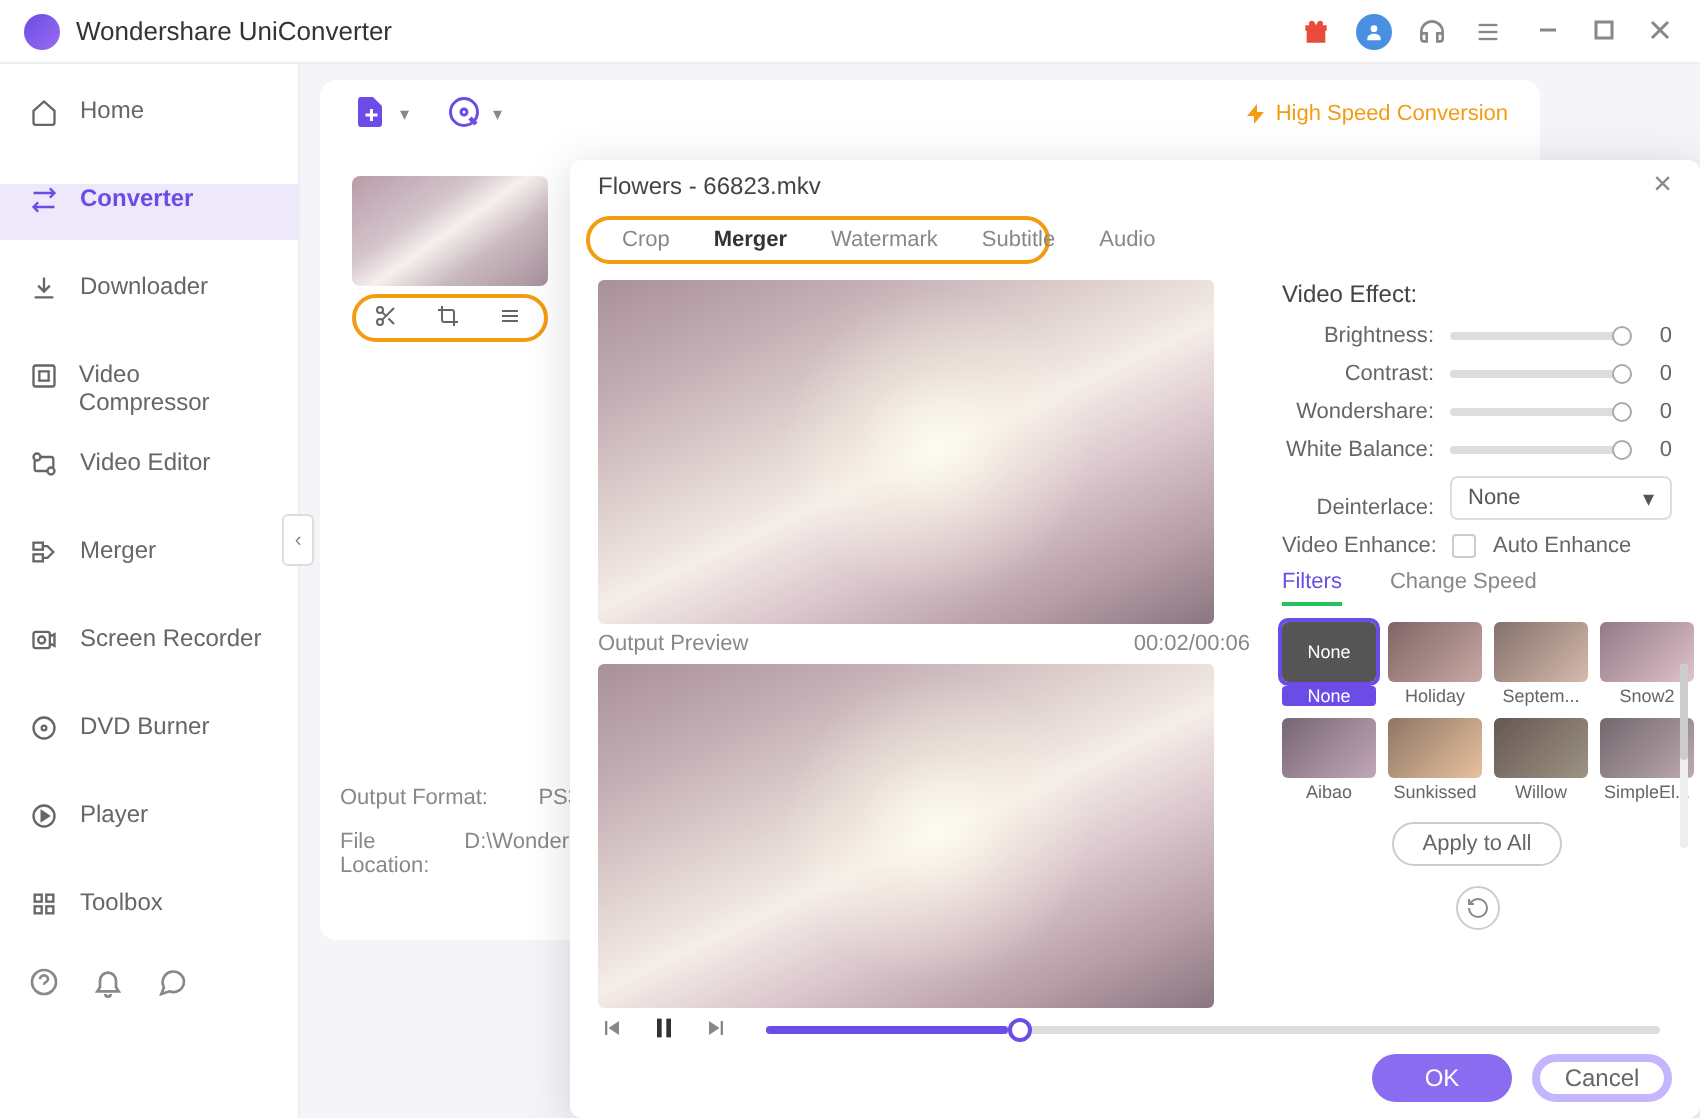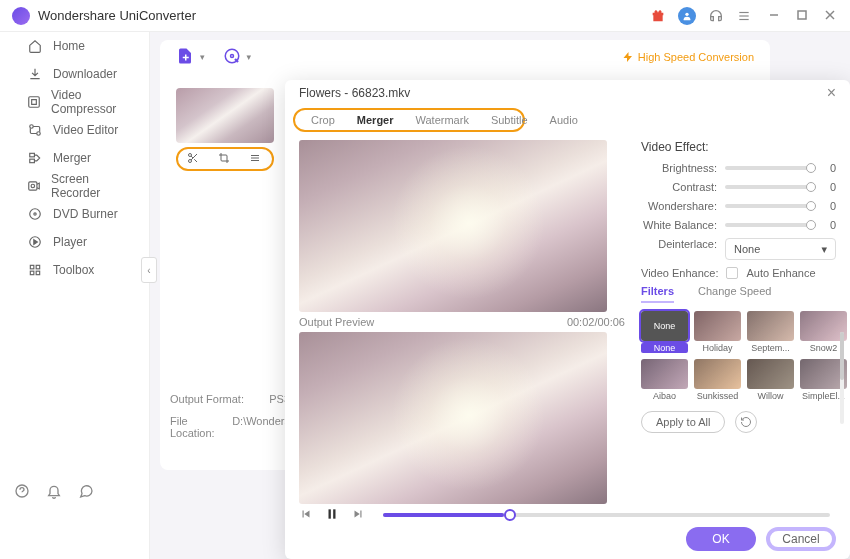--- a/index.html
+++ b/index.html
@@ -11,21 +11,21 @@
 .apptitle { font-size: 13px; color: #333; flex: 1; }
 .titlebar-icons { display: flex; gap: 12px; align-items: center; }
 .tb-icon { width: 16px; height: 16px; display: flex; align-items: center; justify-content: center; cursor: pointer; color: #888; }
 .gift-icon svg { fill: #e74c3c; }
 .user-icon { width: 18px; height: 18px; background: #4a90e2; border-radius: 50%; display: flex; align-items: center; justify-content: center; color: #fff; font-size: 10px; }
 .win-controls { display: flex; gap: 14px; margin-left: 16px; }
 .win-btn { width: 14px; height: 14px; cursor: pointer; color: #888; }
 
 
 .sidebar { position: absolute; top: 32px; left: 0; width: 150px; height: 527px; background: #fff; border-right: 1px solid #eee; }
-.side-item { height: 28px; display: flex; align-items: center; padding: 0 27px; cursor: pointer; color: #666; font-size: 12px; gap: 10px; }
+.side-item { height: 28px; display: flex; align-items: flex-start; padding: 0 14px; cursor: pointer; color: #666; font-size: 12px; gap: 10px; margin-top: 16px; }
 .side-item.active { background: #ede9fb; color: #6b4ce6; font-weight: 600; }
 .side-item .si-icon { width: 16px; height: 16px; display: flex; align-items: center; justify-content: center; }
 .collapse-btn { position: absolute; right: -8px; top: 225px; width: 16px; height: 26px; background: #fff; border: 1px solid #ddd; border-radius: 3px; display: flex; align-items: center; justify-content: center; cursor: pointer; color: #888; font-size: 10px; }
 .sidebar-footer { position: absolute; bottom: 60px; left: 0; width: 100%; display: flex; gap: 16px; padding: 0 14px; }
 .sf-icon { width: 16px; height: 16px; cursor: pointer; color: #888; }
 
 
 .main { position: absolute; top: 40px; left: 160px; width: 610px; height: 430px; background: #fff; border-radius: 8px; }
 .tool-row { height: 34px; display: flex; align-items: center; padding: 10px 16px; }
 .tool-btn { width: 20px; height: 20px; cursor: pointer; color: #6b4ce6; margin-right: 4px; }
@@ -60,44 +60,44 @@
 .preview-label-row { display: flex; justify-content: space-between; font-size: 11px; color: #888; padding: 4px 0; }
 
 .controls-col { width: 195px; }
 .ve-title { font-size: 12px; color: #444; margin-bottom: 8px; }
 .slider-row { display: flex; align-items: center; margin-bottom: 7px; font-size: 11px; }
 .slider-label { width: 76px; text-align: right; color: #666; }
 .slider-label::after { content: ':'; }
 .slider-track { flex: 1; margin: 0 8px; height: 4px; background: #ddd; border-radius: 2px; position: relative; }
 .slider-thumb { position: absolute; width: 10px; height: 10px; background: #fff; border: 1px solid #aaa; border-radius: 50%; top: -3px; right: 0; }
 .slider-val { width: 12px; text-align: right; color: #666; }
-.select-row { display: flex; align-items: flex-start; margin-bottom: 7px; font-size: 11px; }
+.select-row { display: flex; align-items: flex-end; margin-bottom: 7px; font-size: 11px; }
 .sel { flex: 1; height: 22px; border: 1px solid #ddd; border-radius: 4px; display: flex; align-items: center; padding: 0 8px; margin-left: 8px; justify-content: space-between; color: #555; cursor: pointer; }
 .enhance-row { display: flex; align-items: center; font-size: 11px; color: #666; gap: 8px; margin-bottom: 6px; }
 .chk { width: 12px; height: 12px; border: 1px solid #ccc; border-radius: 2px; }
 
 .subtabs { display: flex; gap: 24px; font-size: 11px; margin-bottom: 8px; }
 .stab { cursor: pointer; color: #888; padding-bottom: 4px; }
-.stab.active { color: #6b4ce6; border-bottom: 2px solid #c4b5fd; font-weight: 700; }
+.stab.active { color: #6b4ce6; border-bottom: 2px solid #22c55e; font-weight: 400; }
 
 .filters-grid { display: grid; grid-template-columns: repeat(4, 47px); gap: 6px; margin-bottom: 10px; }
 .filter-item { width: 47px; text-align: center; cursor: pointer; }
 .filter-thumb { width: 47px; height: 30px; background: linear-gradient(135deg, #7a6570, #c4a8b0); border-radius: 3px; display: flex; align-items: center; justify-content: center; color: #fff; font-size: 9px; }
 .filter-item.selected .filter-thumb { outline: 2px solid #6b4ce6; background: #555; }
 .filter-name { font-size: 9px; color: #666; margin-top: 2px; white-space: nowrap; overflow: hidden; text-overflow: ellipsis; }
 .filter-item.selected .filter-name { background: #6b4ce6; color: #fff; border-radius: 2px; }
 .f-holiday { filter: hue-rotate(30deg) saturate(1.3); }
 .f-septem { filter: sepia(0.4); }
 .f-snow { filter: brightness(1.2) contrast(0.9); }
 .f-aibao { filter: hue-rotate(-20deg); }
 .f-sunkissed { filter: sepia(0.6) saturate(1.4); }
 .f-willow { filter: hue-rotate(60deg) brightness(0.85); }
 .f-simple { filter: grayscale(0.4); }
 
-.apply-row { display: flex; gap: 10px; align-items: center; }
+.apply-row { display: flex; gap: 10px; align-items: center; flex-direction: column; }
 .apply-btn { padding: 4px 14px; border: 1px solid #ccc; border-radius: 14px; font-size: 11px; cursor: pointer; color: #666; background: #fff; }
 .reset-btn { width: 22px; height: 22px; border: 1px solid #ccc; border-radius: 50%; display: flex; align-items: center; justify-content: center; cursor: pointer; color: #888; }
 
 
 .playback { position: absolute; bottom: 36px; left: 14px; right: 14px; display: flex; align-items: center; gap: 10px; }
 .pb-btn { width: 16px; height: 16px; cursor: pointer; color: #888; }
 .progress { flex: 1; height: 4px; background: #ddd; border-radius: 2px; position: relative; margin: 0 6px; }
 .progress-fill { position: absolute; left: 0; top: 0; height: 100%; width: 27%; background: #6b4ce6; border-radius: 2px; }
 .progress-handle { position: absolute; left: 27%; top: -4px; width: 12px; height: 12px; background: #fff; border: 2px solid #6b4ce6; border-radius: 50%; }
 
@@ -155,20 +155,28 @@
 </div>
 
 <div class="sidebar">
   <div class="side-item">
       <span class="si-icon">
         <svg width="14" height="14" viewBox="0 0 24 24" fill="none" stroke="currentColor" stroke-width="2">
           <path d="M3 11l9-8 9 8v10a2 2 0 01-2 2H5a2 2 0 01-2-2z"></path>
         </svg>
       </span>
       <span>Home</span>
+    </div>
+  <div class="side-item active">
+      <span class="si-icon">
+        <svg width="14" height="14" viewBox="0 0 24 24" fill="none" stroke="currentColor" stroke-width="2">
+          <path d="M17 2l4 4-4 4M3 6h18M7 22l-4-4 4-4M21 18H3"></path>
+        </svg>
+      </span>
+      <span>Converter</span>
     </div>
   <div class="side-item">
       <span class="si-icon">
         <svg width="14" height="14" viewBox="0 0 24 24" fill="none" stroke="currentColor" stroke-width="2">
           <path d="M12 3v12m-5-5l5 5 5-5M4 20h16"></path>
         </svg>
       </span>
       <span>Downloader</span>
     </div>
   <div class="side-item">

